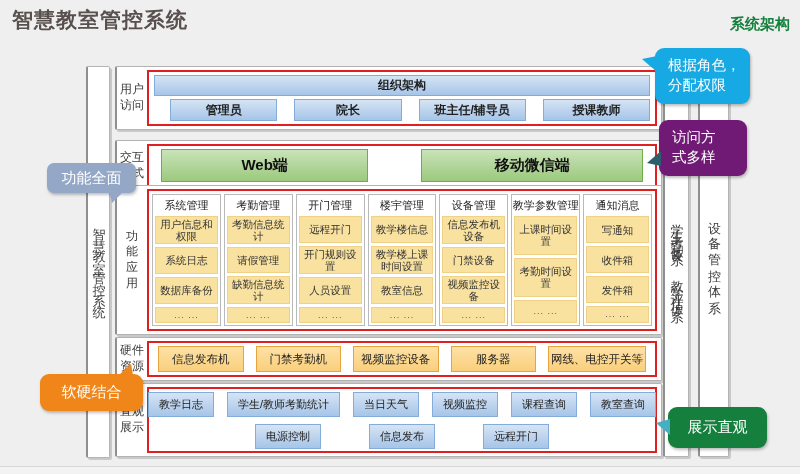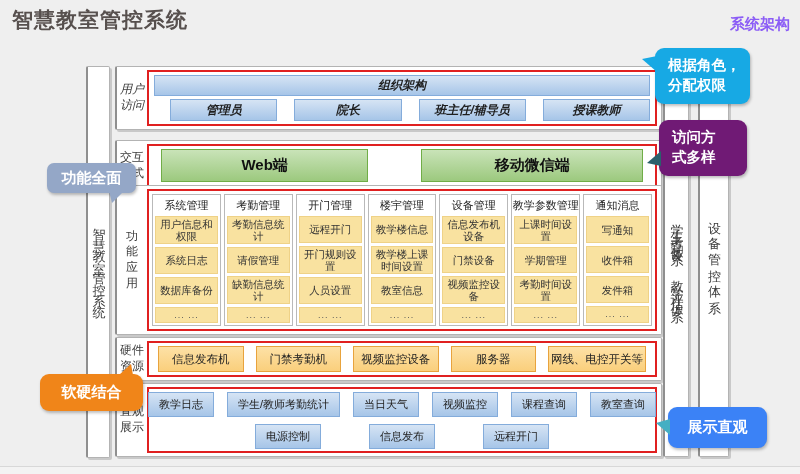--- a/index.html
+++ b/index.html
@@ -1,36 +1,36 @@
 <!DOCTYPE html>
 <html><head>
 <meta charset="utf-8">
 <style>
   html,body{margin:0;padding:0;}
   body{font-family:"Liberation Sans",sans-serif;}
   .stage{position:relative;width:800px;height:474px;background:#EFEFEF;overflow:hidden;}
 
   .title{position:absolute;left:12px;top:6px;font-size:21px;font-weight:bold;color:#57504E;letter-spacing:1px;}
-  .corner{position:absolute;right:10px;top:15px;font-size:15px;font-weight:bold;color:#8b5cf6;text-align:center;}
+  .corner{position:absolute;right:10px;top:15px;font-size:15px;font-weight:bold;color:#15803d;text-align:center;}
 
   .card{position:absolute;background:#FFFFFF;border:1px solid #B3B3B3;border-left:2px solid #8F8F8F;
         box-shadow:2px 2px 0 #C9C9C9;border-radius:2px;z-index:1;}
 
   .vcol{display:flex;align-items:center;justify-content:center;}
   .vtext{writing-mode:vertical-rl;text-orientation:upright;font-family:"DejaVu Serif",serif;
          color:#3A3A3A;font-size:13px;}
   .col-left{left:86px;top:66px;width:21px;height:390px;}
   .col-left .vtext{letter-spacing:11px;}
   .col-right1{left:663px;top:61px;width:23px;height:394px;}
   .col-right1 .vtext{letter-spacing:6px;}
   .col-right2{left:698px;top:61px;width:28px;height:394px;}
   .col-right2 .vtext{letter-spacing:16px;}
 
   .row{left:115px;width:544px;}
-  .r1{top:66px;height:62px;font-style:italic;}
+  .r1{top:66px;height:62px;}
   .r2{top:132px;height:49px;margin-top:8px;}
   .r3{top:185px;height:148px;}
   .r4{top:337px;height:42px;}
   .r5{top:383px;height:72px;}
 
   .row-label{position:absolute;left:0;top:0;bottom:0;width:30px;display:flex;align-items:center;
              justify-content:center;font-size:12px;color:#3C3C3C;text-align:center;line-height:1.3;}
   .pre{white-space:pre-line;}
   .red-box{position:absolute;left:30px;right:4px;top:3px;bottom:3px;border:2px solid #E02020;
            display:flex;box-sizing:border-box;}
@@ -65,41 +65,41 @@
          display:flex;align-items:center;justify-content:center;font-size:11.5px;color:#222;
          box-sizing:border-box;}
   .hw-last{flex:1.15;}
 
   .r5-box{flex-direction:column;align-items:flex-start;justify-content:center;gap:7px;padding:5px 8px;}
   .disp-row{display:flex;justify-content:center;gap:13px;width:100%;}
   .disp-row2{gap:48px;}
   .dispbox{background:linear-gradient(#D6E4F4,#A6C5E8);border:1px solid #84ACDB;padding:4px 10px;
            font-size:11px;color:#222;text-align:center;white-space:nowrap;}
 
-  .callout{position:absolute;color:#fff;font-weight:bold;border-radius:9px;display:flex;
+  .callout{position:absolute;color:#fff;font-weight:normal;border-radius:9px;display:flex;
            align-items:center;z-index:5;box-shadow:1px 2px 3px rgba(0,0,0,0.25);line-height:1.35;
            box-sizing:border-box;}
   .callout::after{content:"";position:absolute;width:0;height:0;}
   .co-roles{left:655px;top:48px;width:95px;height:56px;background:#17A9E4;font-size:14.5px;
             padding-left:13px;}
   .co-roles::after{left:-13px;top:8px;border-top:3px solid transparent;border-bottom:13px solid transparent;
             border-right:15px solid #17A9E4;}
   .co-access{left:659px;top:120px;width:88px;height:56px;background:#701a75;font-size:14.5px;
             padding-left:13px;}
   .co-access::after{left:-12px;bottom:10px;border-top:12px solid transparent;border-bottom:3px solid transparent;
             border-right:14px solid #2B5F6C;}
   .co-func{left:47px;top:163px;width:89px;height:30px;background:#94A7C7;font-size:15px;
             justify-content:center;border-radius:7px;}
   .co-func::after{bottom:-10px;right:12px;border-top:12px solid #94A7C7;border-right:12px solid transparent;
             border-left:3px solid transparent;}
   .co-hw{left:40px;top:374px;width:103px;height:37px;background:#F08519;font-size:15px;
             justify-content:center;}
   .co-hw::after{top:-10px;right:10px;border-bottom:11px solid #F08519;border-left:12px solid transparent;
             border-right:2px solid transparent;}
-  .co-disp{left:668px;top:407px;width:99px;height:41px;background:#3b82f6;font-size:15px;
+  .co-disp{left:668px;top:407px;width:99px;height:41px;background:#15803d;font-size:15px;
             justify-content:center;}
   .co-disp::after{left:-12px;top:12px;border-top:4px solid transparent;border-bottom:12px solid transparent;
             border-right:14px solid #45AFC3;}
 
   .footer-line{position:absolute;left:0;right:0;top:466px;height:1px;background:#D8D8D8;}
   .footer-strip{position:absolute;left:0;right:0;top:467px;bottom:0;background:#F3F3F3;}
 </style>
 </head>
 <body>
 
@@ -178,21 +178,20 @@
         <div class="func-header">设备管理</div>
         <div class="func-item">信息发布机设备</div>
         <div class="func-item">门禁设备</div>
         <div class="func-item">视频监控设备</div>
         <div class="func-item more">... ...</div>
       </div>
 
       <div class="func-col">
         <div class="func-header">教学参数管理</div>
         <div class="func-item">上课时间设置</div>
-        <div class="func-item">学期管理</div>
         <div class="func-item">考勤时间设置</div>
         <div class="func-item more">... ...</div>
       </div>
 
       <div class="func-col">
         <div class="func-header">通知消息</div>
         <div class="func-item">写通知</div>
         <div class="func-item">收件箱</div>
         <div class="func-item">发件箱</div>
         <div class="func-item more">... ...</div>

